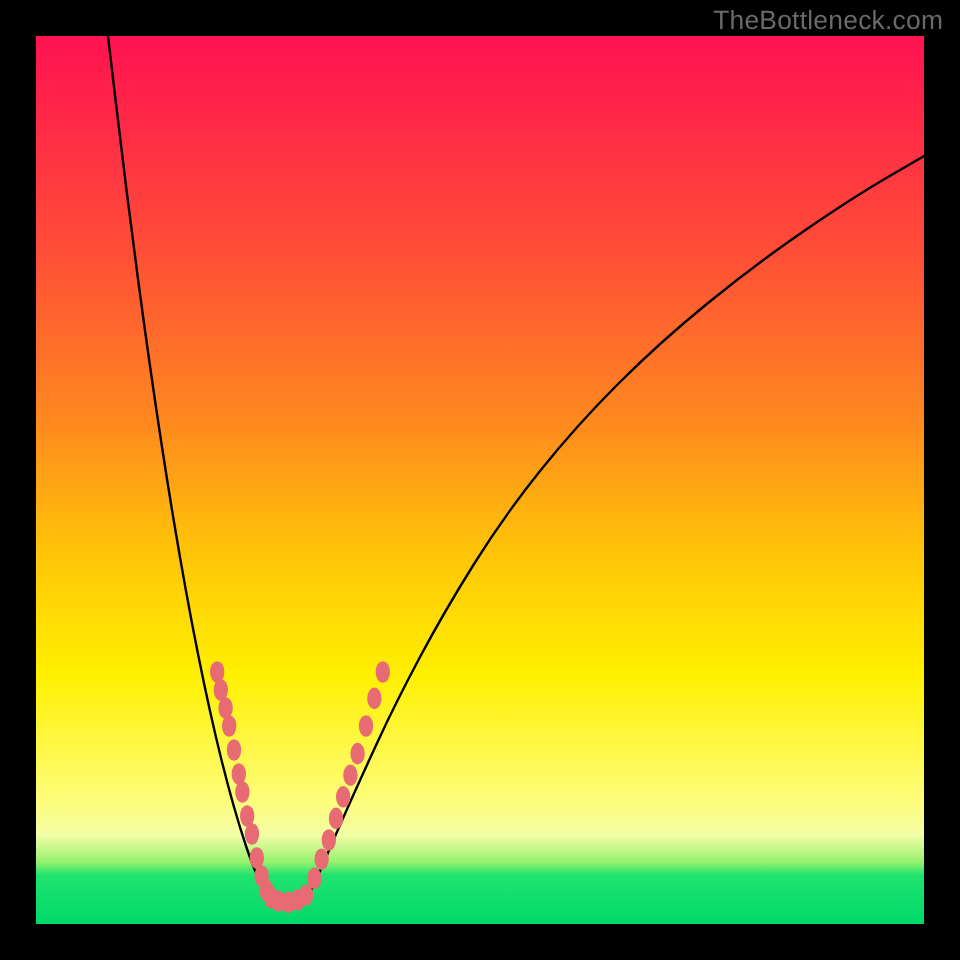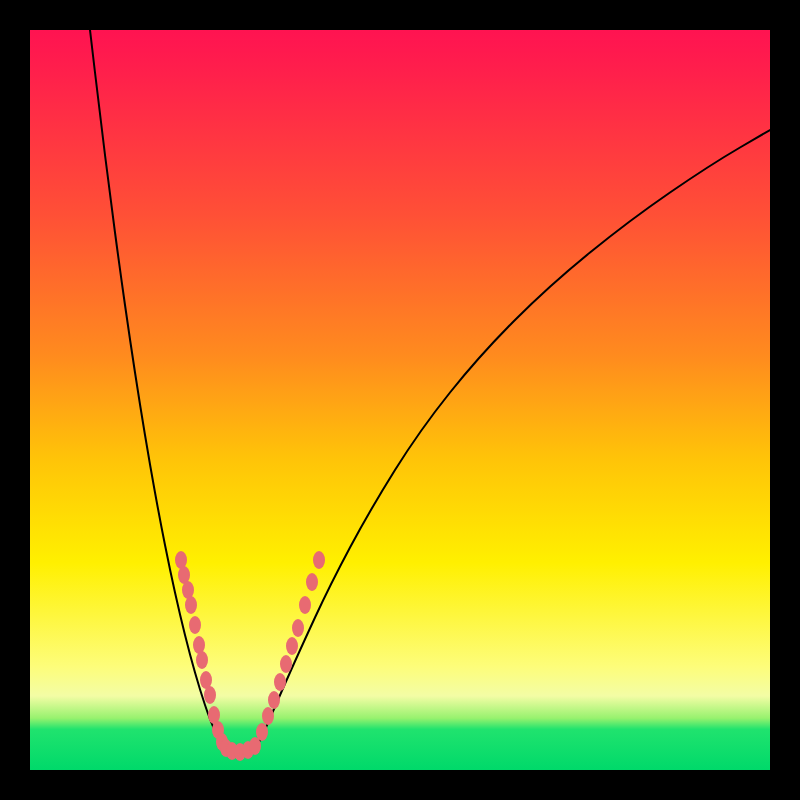--- a/index.html
+++ b/index.html
@@ -69,20 +69,21 @@
   }
   .marker {
     fill: #e86a72;
     stroke: none;
   }
 </style>
 </head>
 <body>
 
 <div class="frame">
+  <div class="watermark">TheBottleneck.com</div>
 
   <div class="plot">
     <div class="gradient-bg"></div>
 
     <svg class="curves" viewBox="0 0 740 740">
       <path id="left-branch" class="curve" d="M 60 0 Q 60 0 65 42.5 Q 70 85 75 125 Q 80 165 85 202.5 Q 90 240 95 275 Q 100 310 105 342.5 Q 110 375 115 405 Q 120 435 125 462.5 Q 130 490 135 515 Q 140 540 145 562.5 Q 150 585 155 605 Q 160 625 165 642.5 Q 170 660 175 675 Q 180 690 185 701 Q 190 712 192.5 716 L 195 720"></path>
       <path id="right-branch" class="curve" d="M 225 720 Q 225 720 230 710 Q 235 700 242.5 682.5 Q 250 665 260 642.5 Q 270 620 285 587.5 Q 300 555 320 517.5 Q 340 480 365 440 Q 390 400 420 362.5 Q 450 325 485 290 Q 520 255 560 222.5 Q 600 190 640 162.5 Q 680 135 710 117.5 L 740 100"></path>
       <g id="marker-group">
           <ellipse cx="151" cy="530" rx="6" ry="9" class="marker"></ellipse>
           <ellipse cx="154" cy="545" rx="6" ry="9" class="marker"></ellipse>

